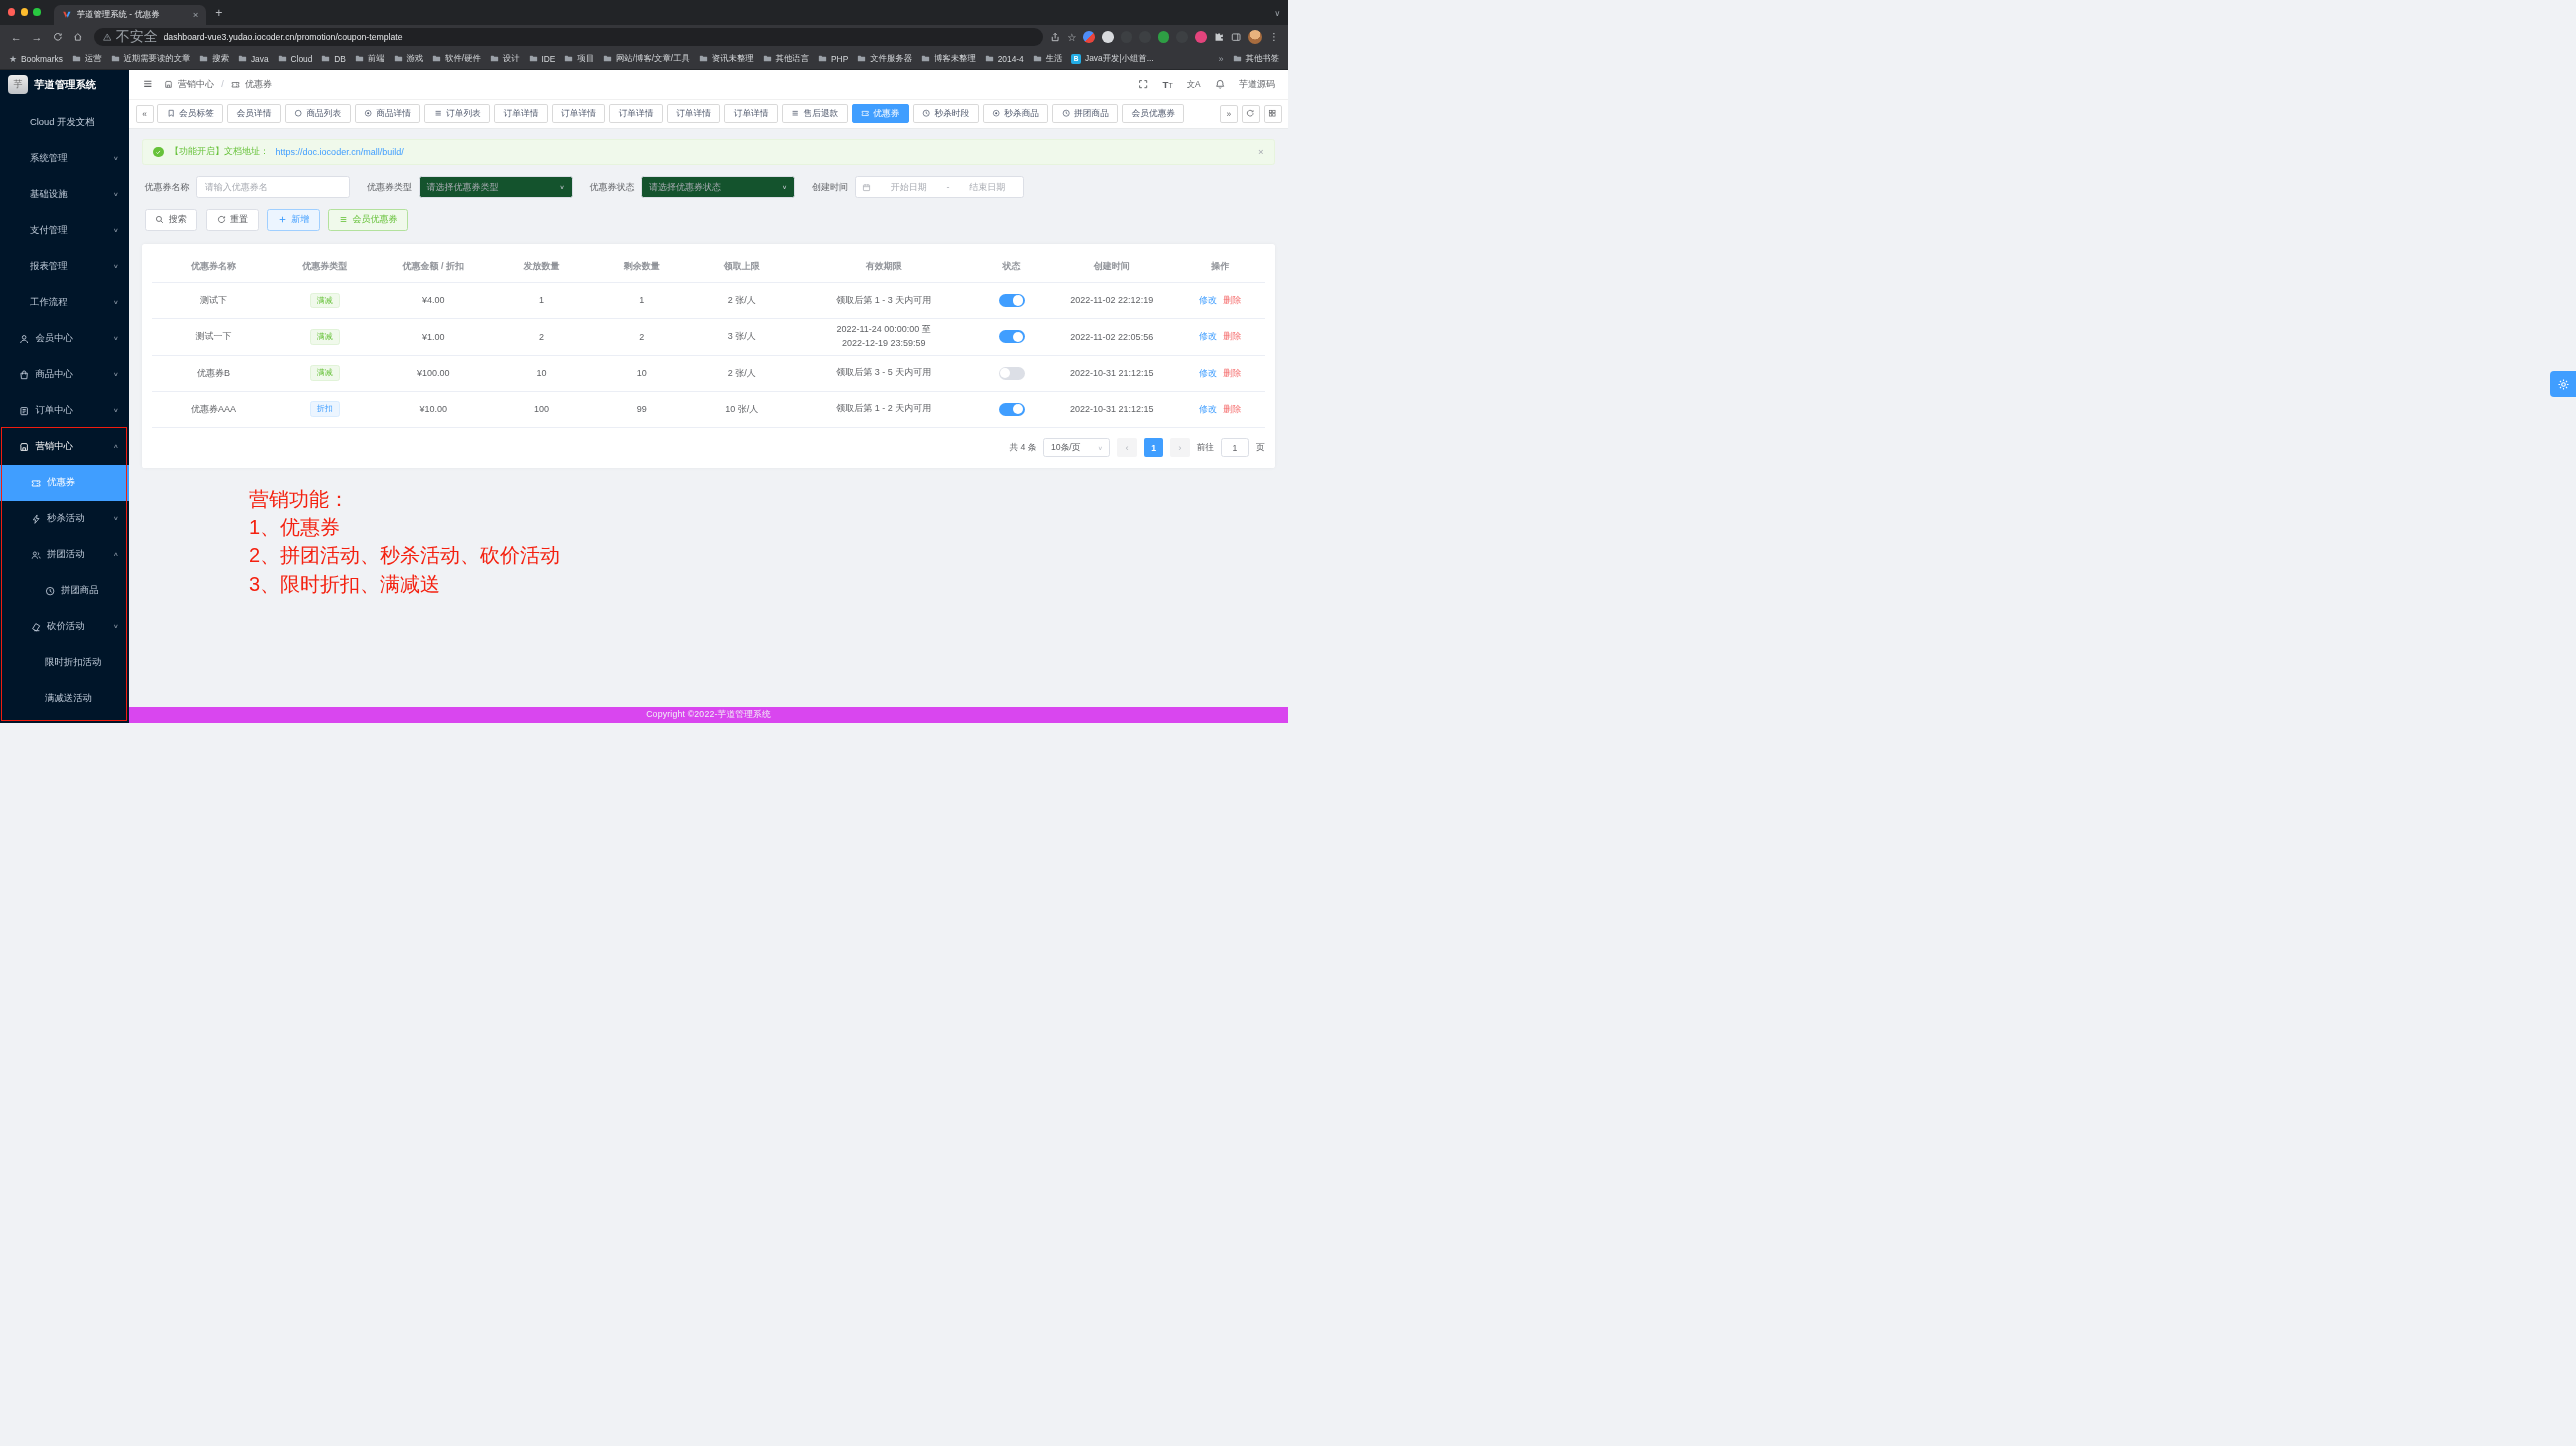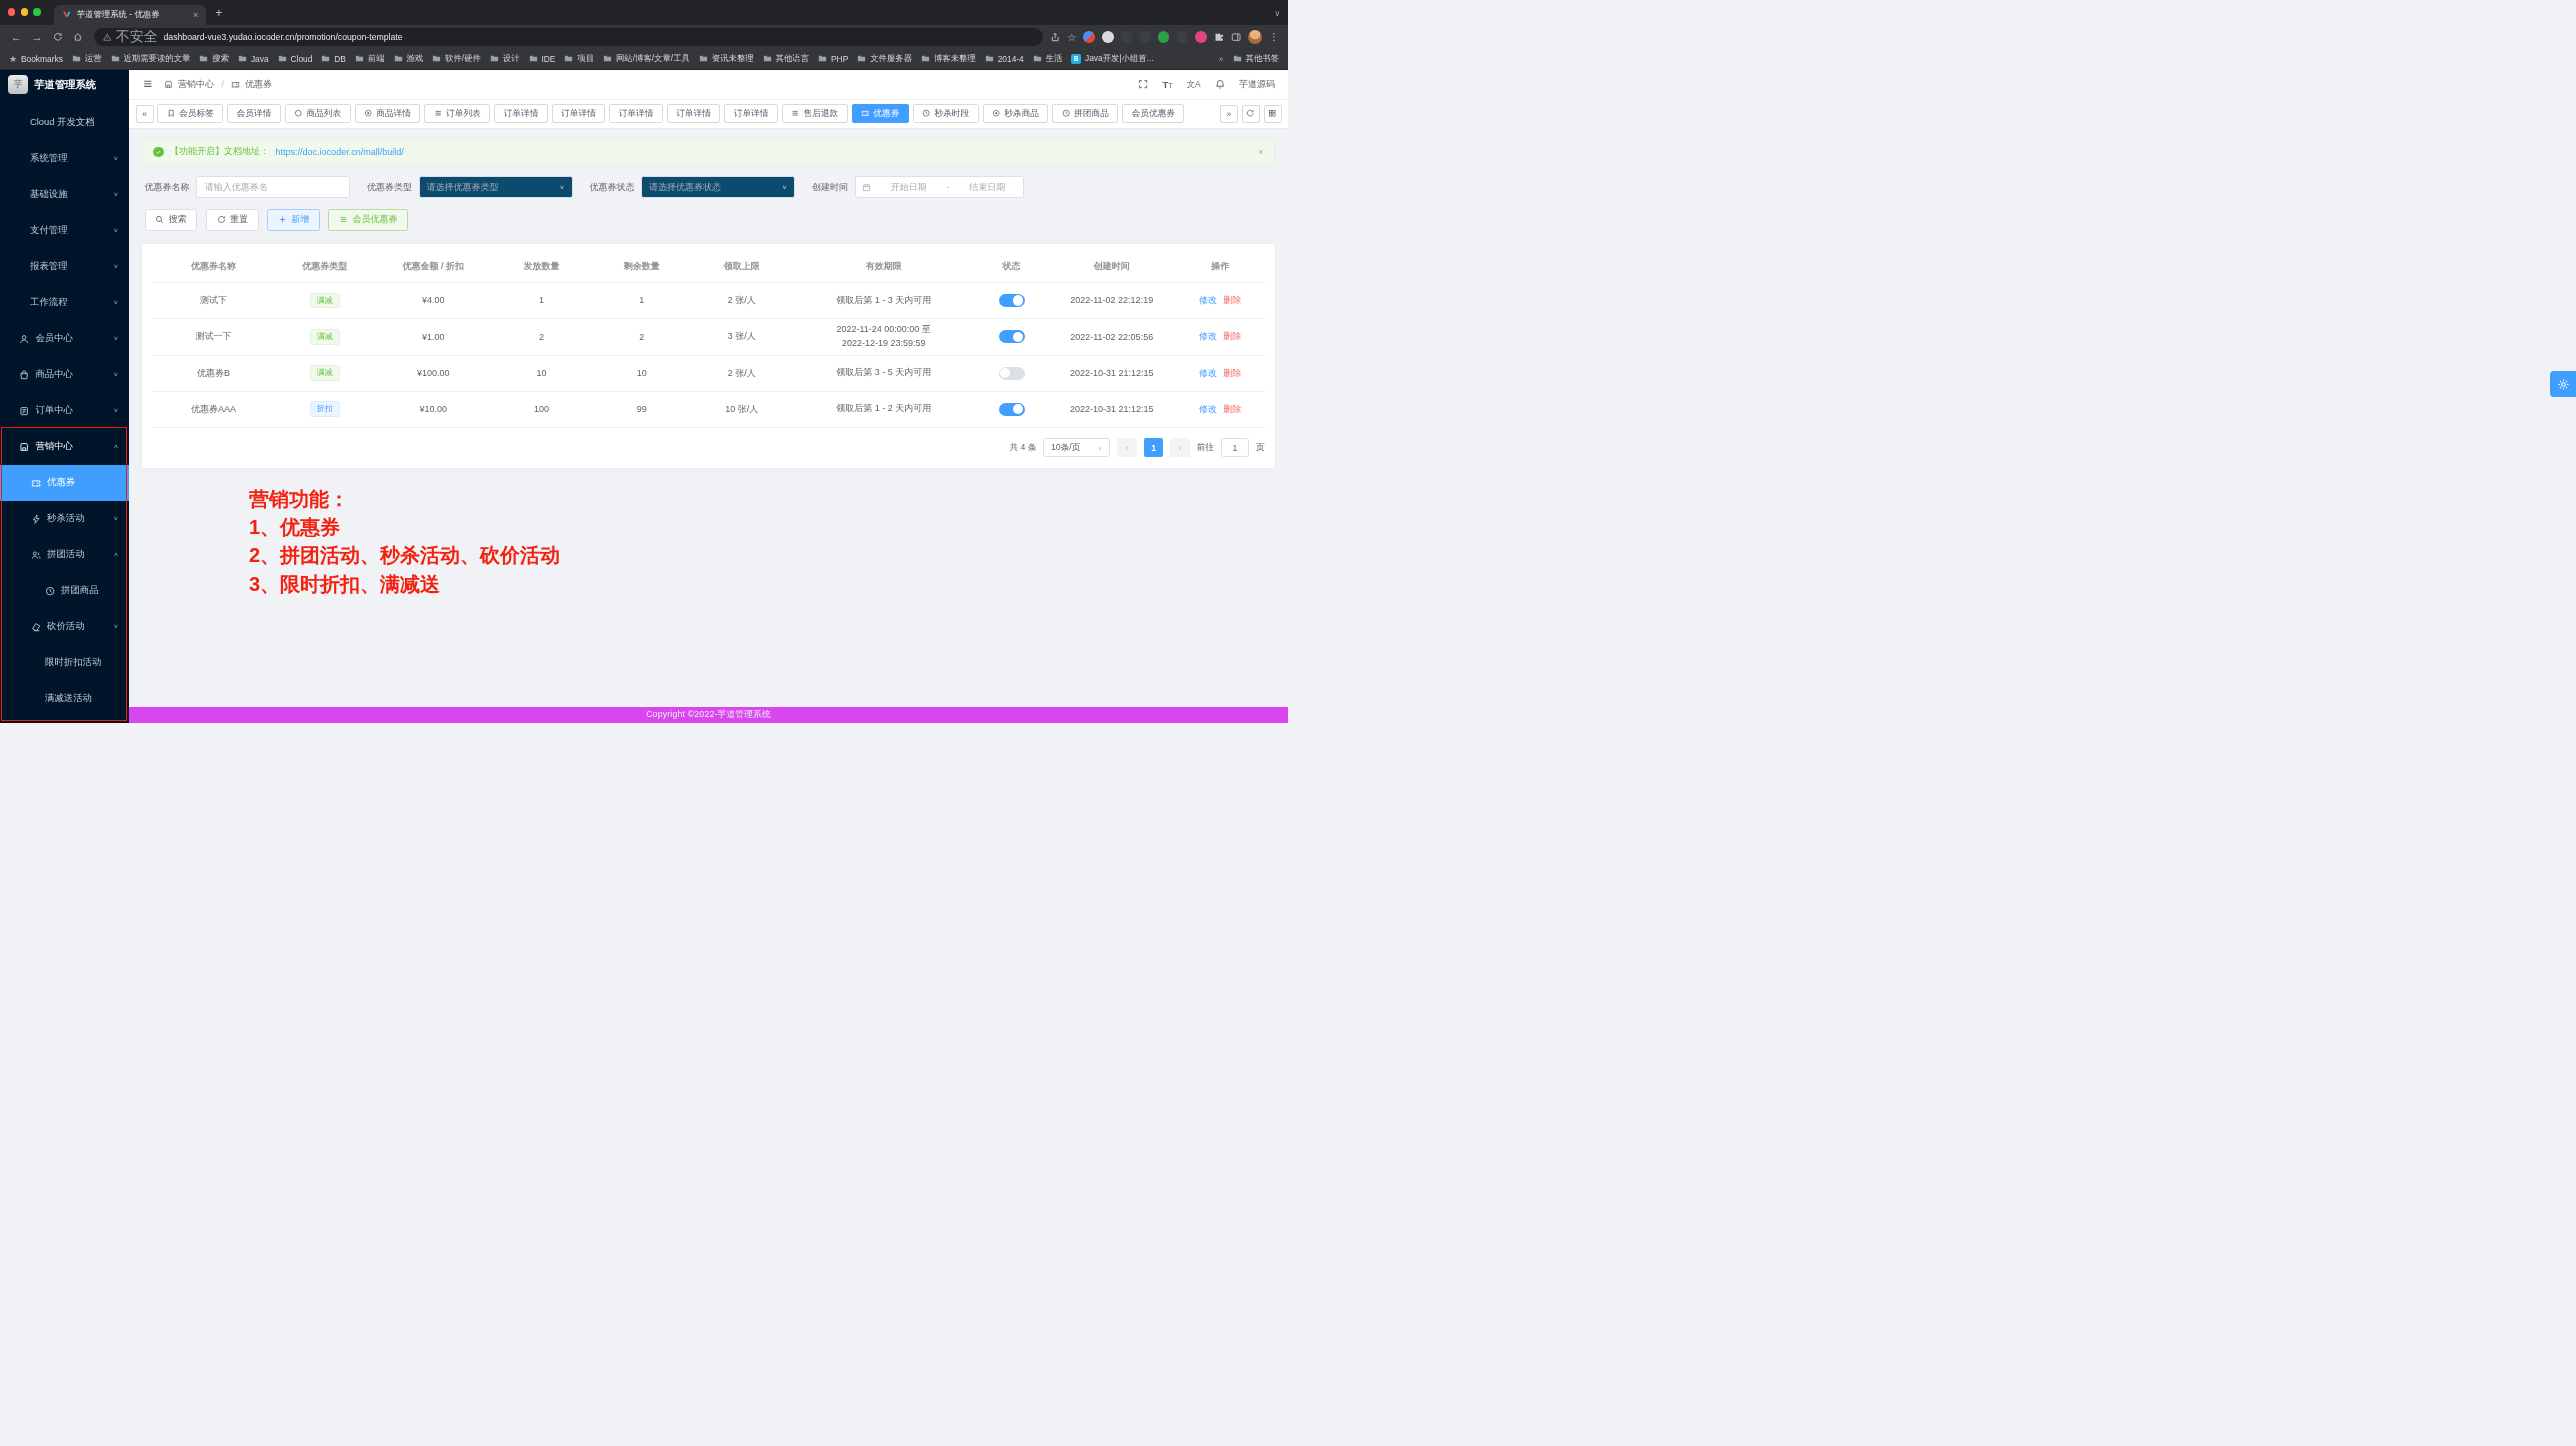--- a/index.html
+++ b/index.html
@@ -66,21 +66,21 @@
 .content{flex:1;padding:10.3px 13px 0;overflow:hidden}
 .alert{height:26px;background:#f0f9eb;border:0.6px solid #e7f4dd;border-radius:2.6px;display:flex;align-items:center;gap:6.5px;padding:0 10.3px}
 .chk{width:10.3px;height:10.3px;border-radius:50%;background:#67c23a;color:#fff;display:flex;align-items:center;justify-content:center;flex-shrink:0}
 .atext{color:#67c23a;font-size:9px}
 .alink{color:#409eff;text-decoration:none;font-size:9px}
 .ax{margin-left:auto;color:#a8abb2;font-size:9.7px}
 .filters{display:flex;align-items:center;gap:17px;margin-top:11.6px;font-size:9px;color:#606266;padding-left:2.6px}
 .fgroup{display:flex;align-items:center;gap:6.5px}
 .inp{height:22px;background:#fff;border:0.6px solid #dcdfe6;border-radius:2.6px;padding:0 7.7px;font-size:9px;color:#606266;width:154px;font-family:inherit;outline:none}
 .inp::placeholder{color:#a8abb2}
-.sel{width:154px;height:22px;background:#0c4a6e;border:0.6px solid #dcdfe6;border-radius:2.6px;display:flex;align-items:center;justify-content:space-between;padding:0 7px;color:#a8abb2;cursor:pointer}
+.sel{width:154px;height:22px;background:#14532d;border:0.6px solid #dcdfe6;border-radius:2.6px;display:flex;align-items:center;justify-content:space-between;padding:0 7px;color:#a8abb2;cursor:pointer}
 .car{color:#c0c4cc;font-size:7px;transform:scaleY(.8)}
 .dater{width:169px;height:22px;background:#fff;border:0.6px solid #dcdfe6;border-radius:2.6px;display:flex;align-items:center;gap:9px;padding:0 6.5px;color:#a8abb2;cursor:pointer}
 .dph{flex:1;text-align:center;font-size:9px}
 .dsep{color:#a8abb2}
 .btns{display:flex;gap:8.4px;margin-top:10.3px;padding-left:2.6px}
 .btn{height:22px;border:0.6px solid #dcdfe6;background:#fff;border-radius:2.6px;display:flex;align-items:center;gap:4.5px;padding:0 9.7px;font-size:9px;color:#606266;cursor:pointer;font-family:inherit}
 .btn.pplain{background:#ecf5ff;border-color:#a0cfff;color:#409eff}
 .btn.splain{background:#f0f9eb;border-color:#b3e19d;color:#67c23a}
 
 .card{background:#fff;border-radius:2.6px;margin-top:13px;padding:7.7px 10.3px 10.3px;box-shadow:0 0 3.9px rgba(0,0,0,.05)}
@@ -96,21 +96,21 @@
 .switch.on{background:#409eff}
 .switch.on::after{left:auto;right:1.3px}
 .lnk{text-decoration:none;font-size:9px;margin:0 3.2px;cursor:pointer}
 .lnk.edit{color:#409eff}
 .lnk.del{color:#f56c6c}
 .pager{display:flex;align-items:center;justify-content:flex-end;gap:7px;margin-top:10.3px;font-size:8.7px;color:#606266}
 .psize{width:67px;height:19.4px;border:0.6px solid #dcdfe6;border-radius:2.6px;display:flex;align-items:center;justify-content:space-between;padding:0 6.5px;color:#606266;cursor:pointer;background:#fff}
 .pbtn{min-width:19.4px;height:19.4px;border-radius:1.9px;background:#f4f4f5;color:#b4b8bf;display:flex;align-items:center;justify-content:center;font-size:9.7px;cursor:pointer}
 .pbtn.cur{background:#409eff;color:#fff;font-weight:bold;font-size:8.7px}
 .pgoto{width:28px;height:19.4px;border:0.6px solid #dcdfe6;border-radius:2.6px;display:flex;align-items:center;justify-content:center;color:#606266;background:#fff}
-.annot{margin:17px 0 0 107px;color:#f42110;font-size:20px;line-height:1.42;font-weight:700}
+.annot{margin:17px 0 0 107px;color:#f42110;font-size:20px;line-height:1.42;font-weight:400}
 .footer{height:17px;background:#d946ef;display:flex;align-items:center;justify-content:center;color:#f2f3f5;font-size:8.7px;letter-spacing:0.2px}
 .gearfab{position:fixed;right:0;top:371px;width:26px;height:26px;background:#409eff;border-radius:3.9px 0 0 3.9px;display:flex;align-items:center;justify-content:center;color:#fff;z-index:20;cursor:pointer}
 </style>
 </head>
 <body>
 
 <svg width="0" height="0" style="position:absolute" aria-hidden="true">
     <defs>
 <symbol id="i-folder" viewBox="0 0 16 16">
         <path d="M1.5 4a1 1 0 0 1 1-1h3.6l1.6 1.8h5.8a1 1 0 0 1 1 1V12a1 1 0 0 1-1 1h-11a1 1 0 0 1-1-1z" fill="currentColor"></path>

